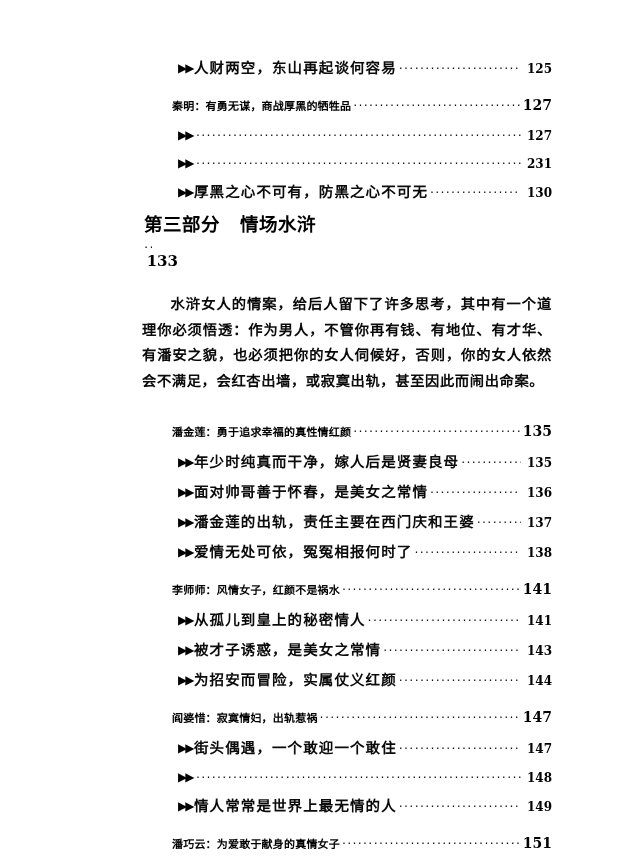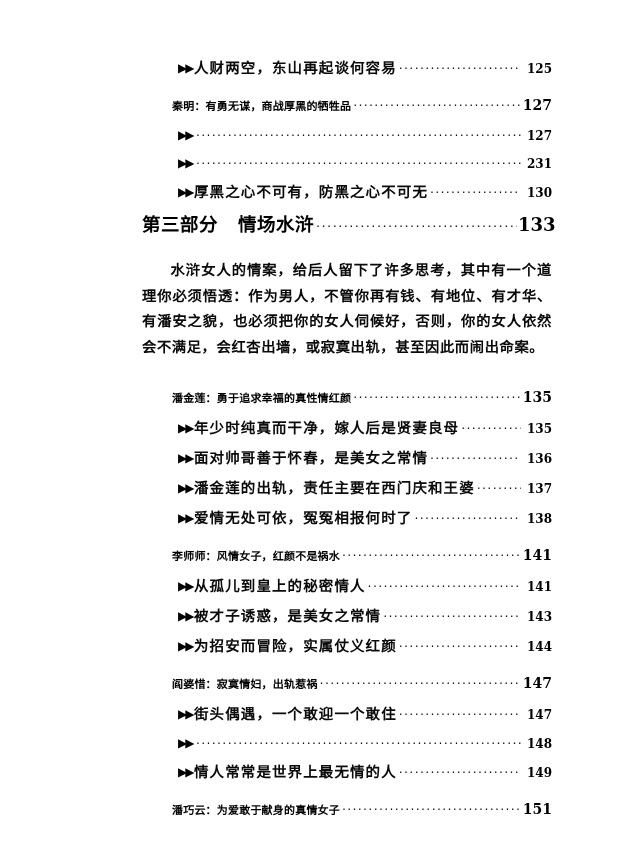--- a/index.html
+++ b/index.html
@@ -112,37 +112,38 @@
   }
   .entry-chapter .pageno {
     font-size: 14px;
   }
 
   
   .entry-part {
     margin-bottom: 18px;
     margin-left: -30px;
     width: 410px;
+    flex-direction: column;
   }
   .entry-part .label {
     font-size: 18.5px;
     font-weight: 700;
     letter-spacing: 0.5px;
     color: #000;
   }
   .entry-part .label .part-gap {
     display: inline-block;
     width: 20px;
   }
   .entry-part .leader::after {
     font-size: 13px;
     letter-spacing: 1.4px;
   }
   .entry-part .pageno {
-    font-size: 18px;
+    font-size: 15px;
     width: 34px;
     text-align: right;
   }
 
   
   .intro {
     margin-left: -30px;
     width: 410px;
     margin-top: 22px;
     margin-bottom: 26px;

